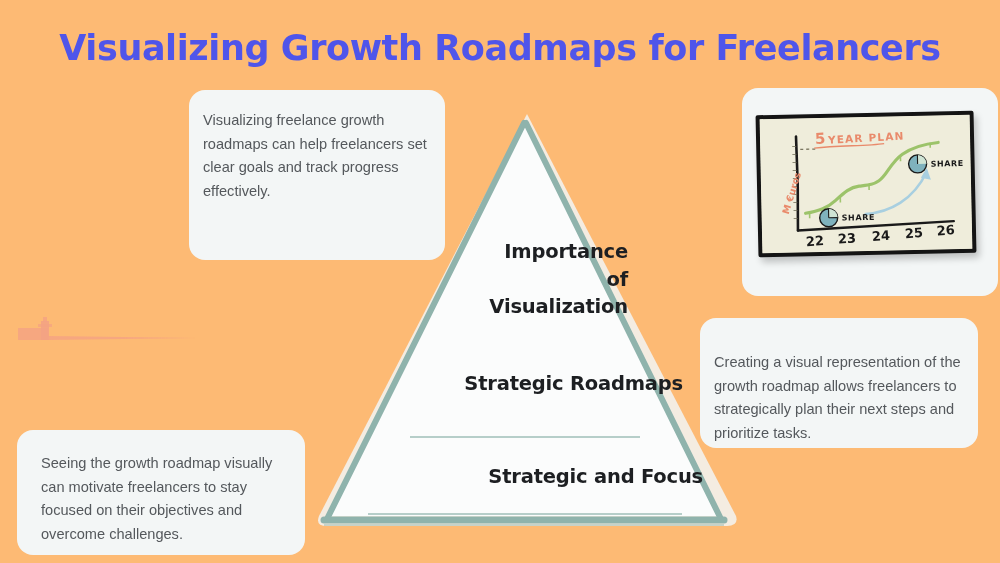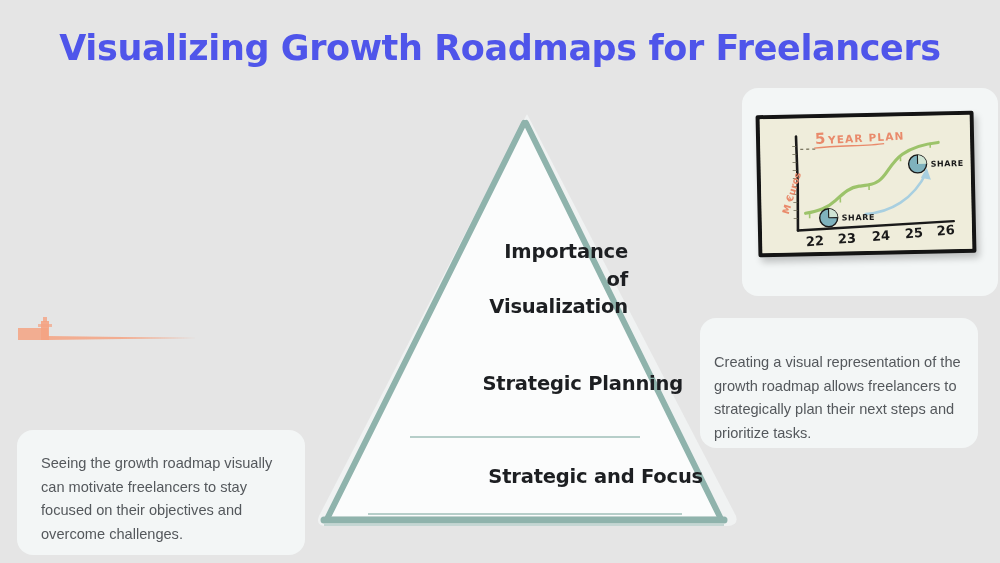--- a/index.html
+++ b/index.html
@@ -12,21 +12,21 @@
     background: #ffffff;
     font-family: "Liberation Sans", sans-serif;
     overflow: hidden;
     position: relative;
   }
 
   #canvas {
     position: relative;
     width: 1000px;
     height: 563px;
-    background: #e5e5e5;
+    background: #fdba74;
   }
 
   
   .title {
     position: absolute;
     left: 0;
     top: 28px;
     width: 1000px;
     text-align: center;
     font-size: 35px;
@@ -128,20 +128,23 @@
   }
   #deco-left svg { display: block; }
 </style>
 </head>
 <body>
 
 <div id="canvas">
 
   <div class="title">Visualizing Growth Roadmaps for Freelancers</div>
 
+  <div class="card" id="note-top-left">
+    <div class="card-text">Visualizing freelance growth roadmaps can help freelancers set clear goals and track progress effectively.</div>
+  </div>
 
   <div class="card" id="note-right">
     <div class="card-text">Creating a visual representation of the growth roadmap allows freelancers to strategically plan their next steps and prioritize tasks.</div>
   </div>
 
   <div class="card" id="note-bottom-left">
     <div class="card-text">Seeing the growth roadmap visually can motivate freelancers to stay focused on their objectives and overcome challenges.</div>
   </div>
 
   <div class="card" id="image-card">
@@ -231,21 +234,21 @@
 
       <path d="M223 15 L417 409" stroke="#8fb3ac" stroke-width="6" fill="none" stroke-linecap="round"></path>
 
       <path d="M21 412 L421 412" stroke="#8fb3ac" stroke-width="7" fill="none" stroke-linecap="round"></path>
       <path d="M21 417 L421 417" stroke="#8fb3ac" stroke-width="2" opacity="0.45" fill="none"></path>
     </svg>
 
     <div class="tier-label" id="tier-label-0">Importance
 of
 Visualization</div>
-    <div class="tier-label" id="tier-label-1">Strategic Planning</div>
+    <div class="tier-label" id="tier-label-1">Strategic Roadmaps</div>
     <div class="tier-label" id="tier-label-2">Strategic and Focus</div>
   </div>
 
   <div id="deco-left">
     <svg width="180" height="32" viewBox="0 0 180 32" xmlns="http://www.w3.org/2000/svg">
       <rect x="0" y="12" width="30" height="12" fill="#f4a383" opacity="0.85"></rect>
       <rect x="23" y="5" width="8" height="19" fill="#f4a383" opacity="0.9"></rect>
       <rect x="20" y="8" width="14" height="3" fill="#f4a383" opacity="0.7"></rect>
       <rect x="25" y="1" width="4" height="5" fill="#f4a383" opacity="0.8"></rect>
       <path d="M30 20 L178 22 L30 24 Z" fill="#f4a383" opacity="0.85"></path>

